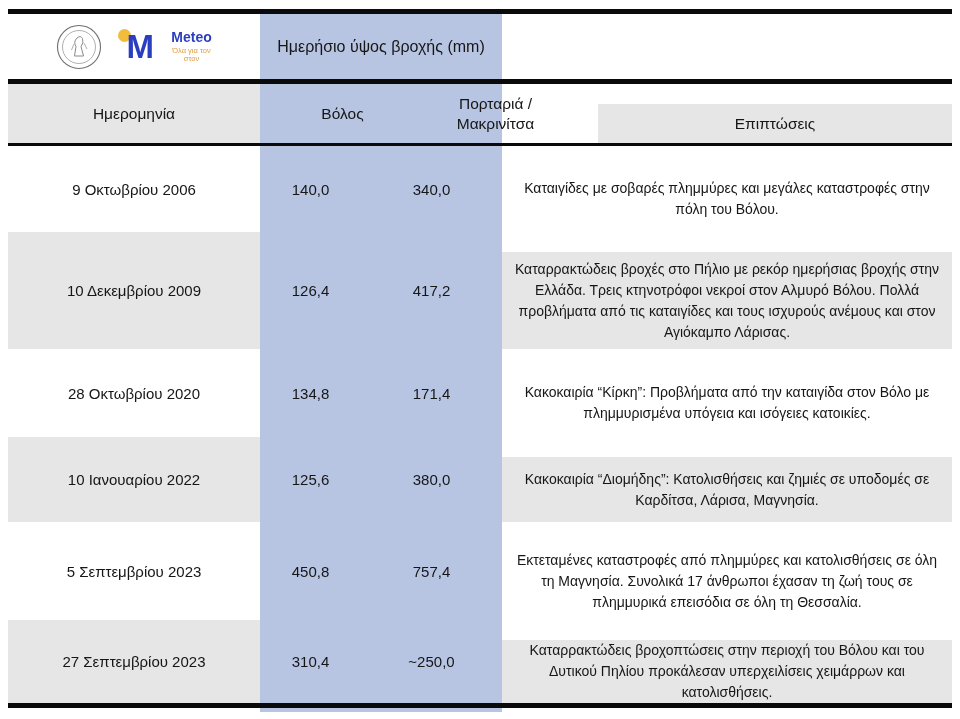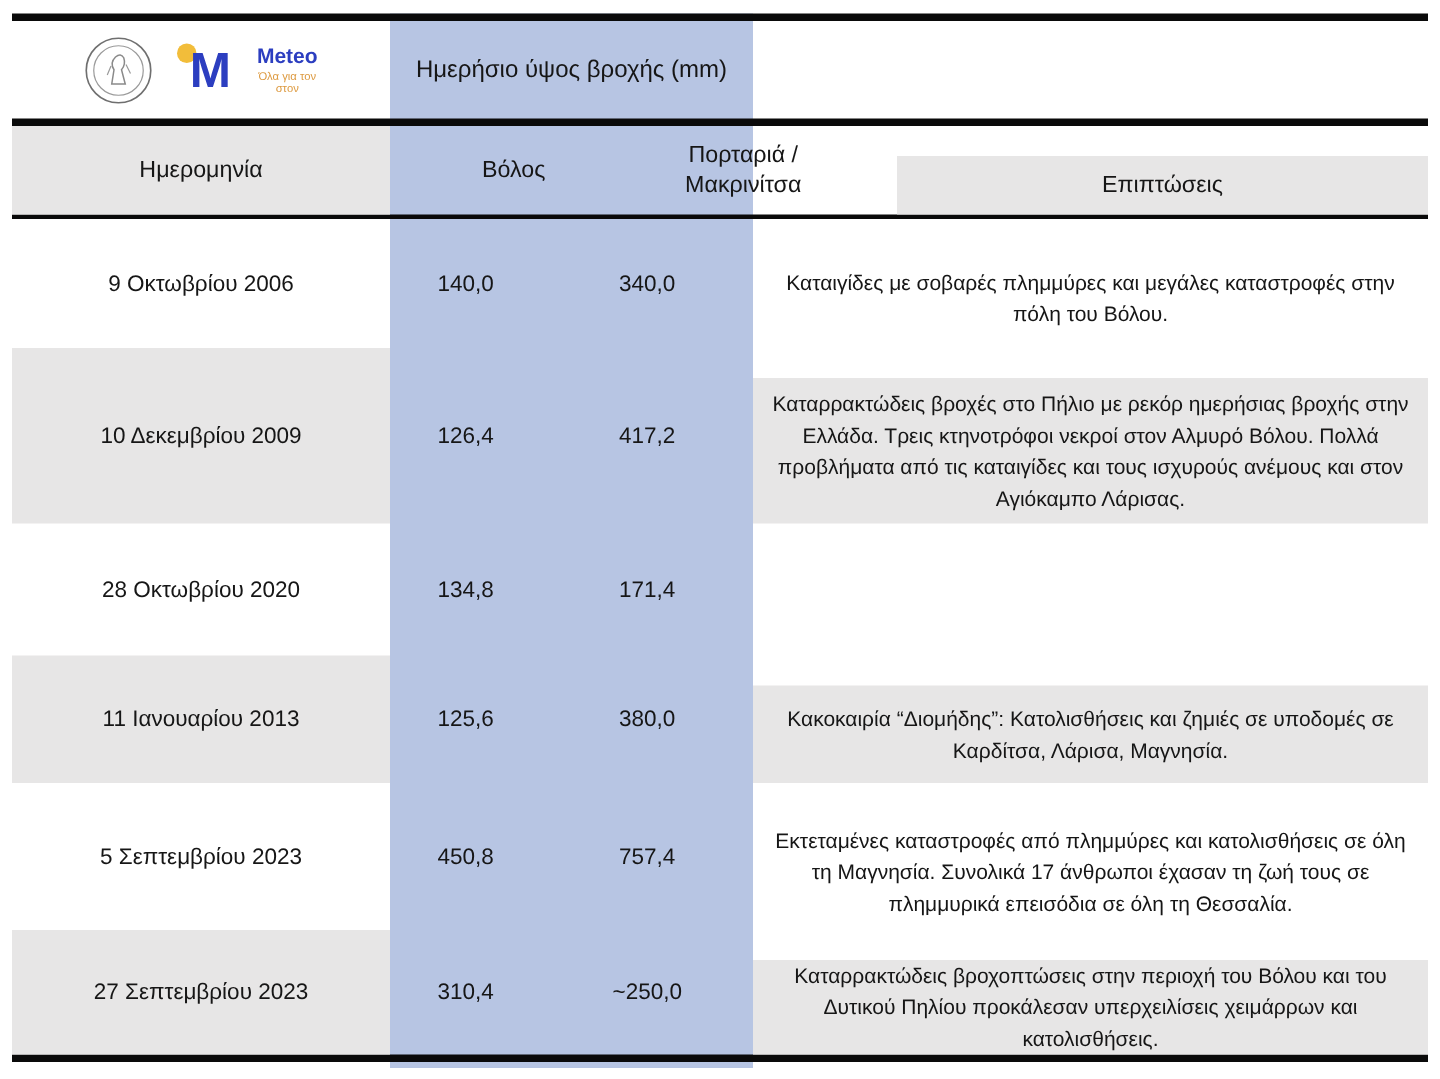--- a/index.html
+++ b/index.html
@@ -103,24 +103,25 @@
     <div class="cell date">10 Δεκεμβρίου 2009</div>
     <div class="cell num volos">126,4</div>
     <div class="cell num portaria">417,2</div>
     <div class="cell impacts">Καταρρακτώδεις βροχές στο Πήλιο με ρεκόρ ημερήσιας βροχής στην Ελλάδα. Τρεις κτηνοτρόφοι νεκροί στον Αλμυρό Βόλου. Πολλά προβλήματα από τις καταιγίδες και τους ισχυρούς ανέμους και στον Αγιόκαμπο Λάρισας.</div>
   </div>
 
   <div class="row h2">
     <div class="cell date">28 Οκτωβρίου 2020</div>
     <div class="cell num volos">134,8</div>
     <div class="cell num portaria">171,4</div>
+    <div class="cell impacts">Κακοκαιρία “Κίρκη”: Προβλήματα από την καταιγίδα στον Βόλο με πλημμυρισμένα υπόγεια και ισόγειες κατοικίες.</div>
   </div>
 
   <div class="row h3 alt">
-    <div class="cell date">11 Ιανουαρίου 2013</div>
+    <div class="cell date">10 Ιανουαρίου 2022</div>
     <div class="cell num volos">125,6</div>
     <div class="cell num portaria">380,0</div>
     <div class="cell impacts">Κακοκαιρία “Διομήδης”: Κατολισθήσεις και ζημιές σε υποδομές σε Καρδίτσα, Λάρισα, Μαγνησία.</div>
   </div>
 
   <div class="row h4">
     <div class="cell date">5 Σεπτεμβρίου 2023</div>
     <div class="cell num volos">450,8</div>
     <div class="cell num portaria">757,4</div>
     <div class="cell impacts">Εκτεταμένες καταστροφές από πλημμύρες και κατολισθήσεις σε όλη τη Μαγνησία. Συνολικά 17 άνθρωποι έχασαν τη ζωή τους σε πλημμυρικά επεισόδια σε όλη τη Θεσσαλία.</div>

